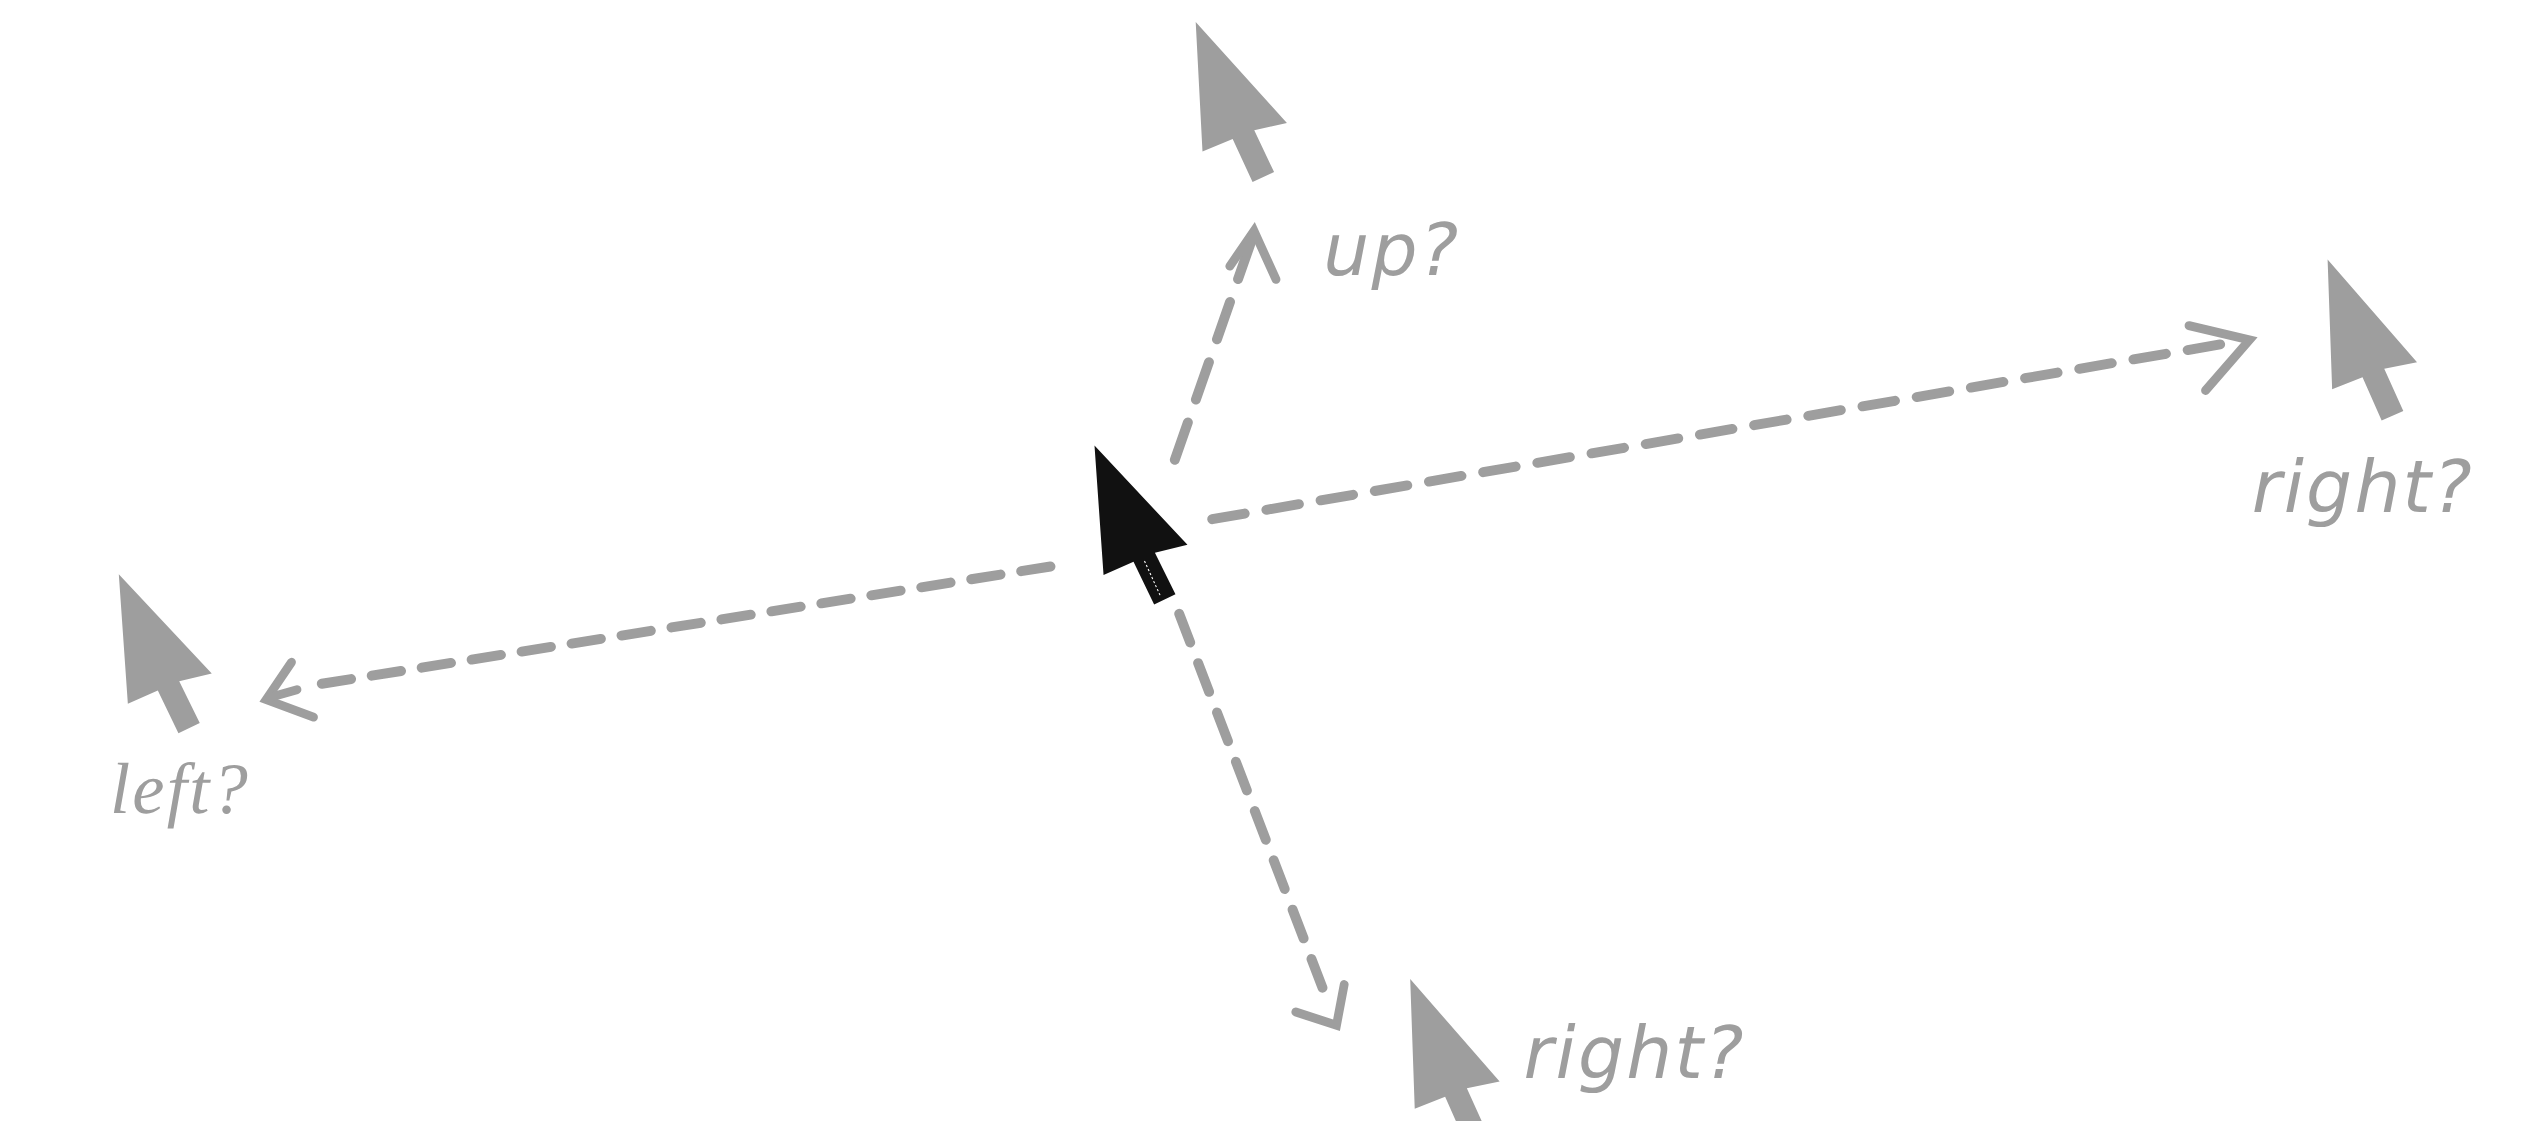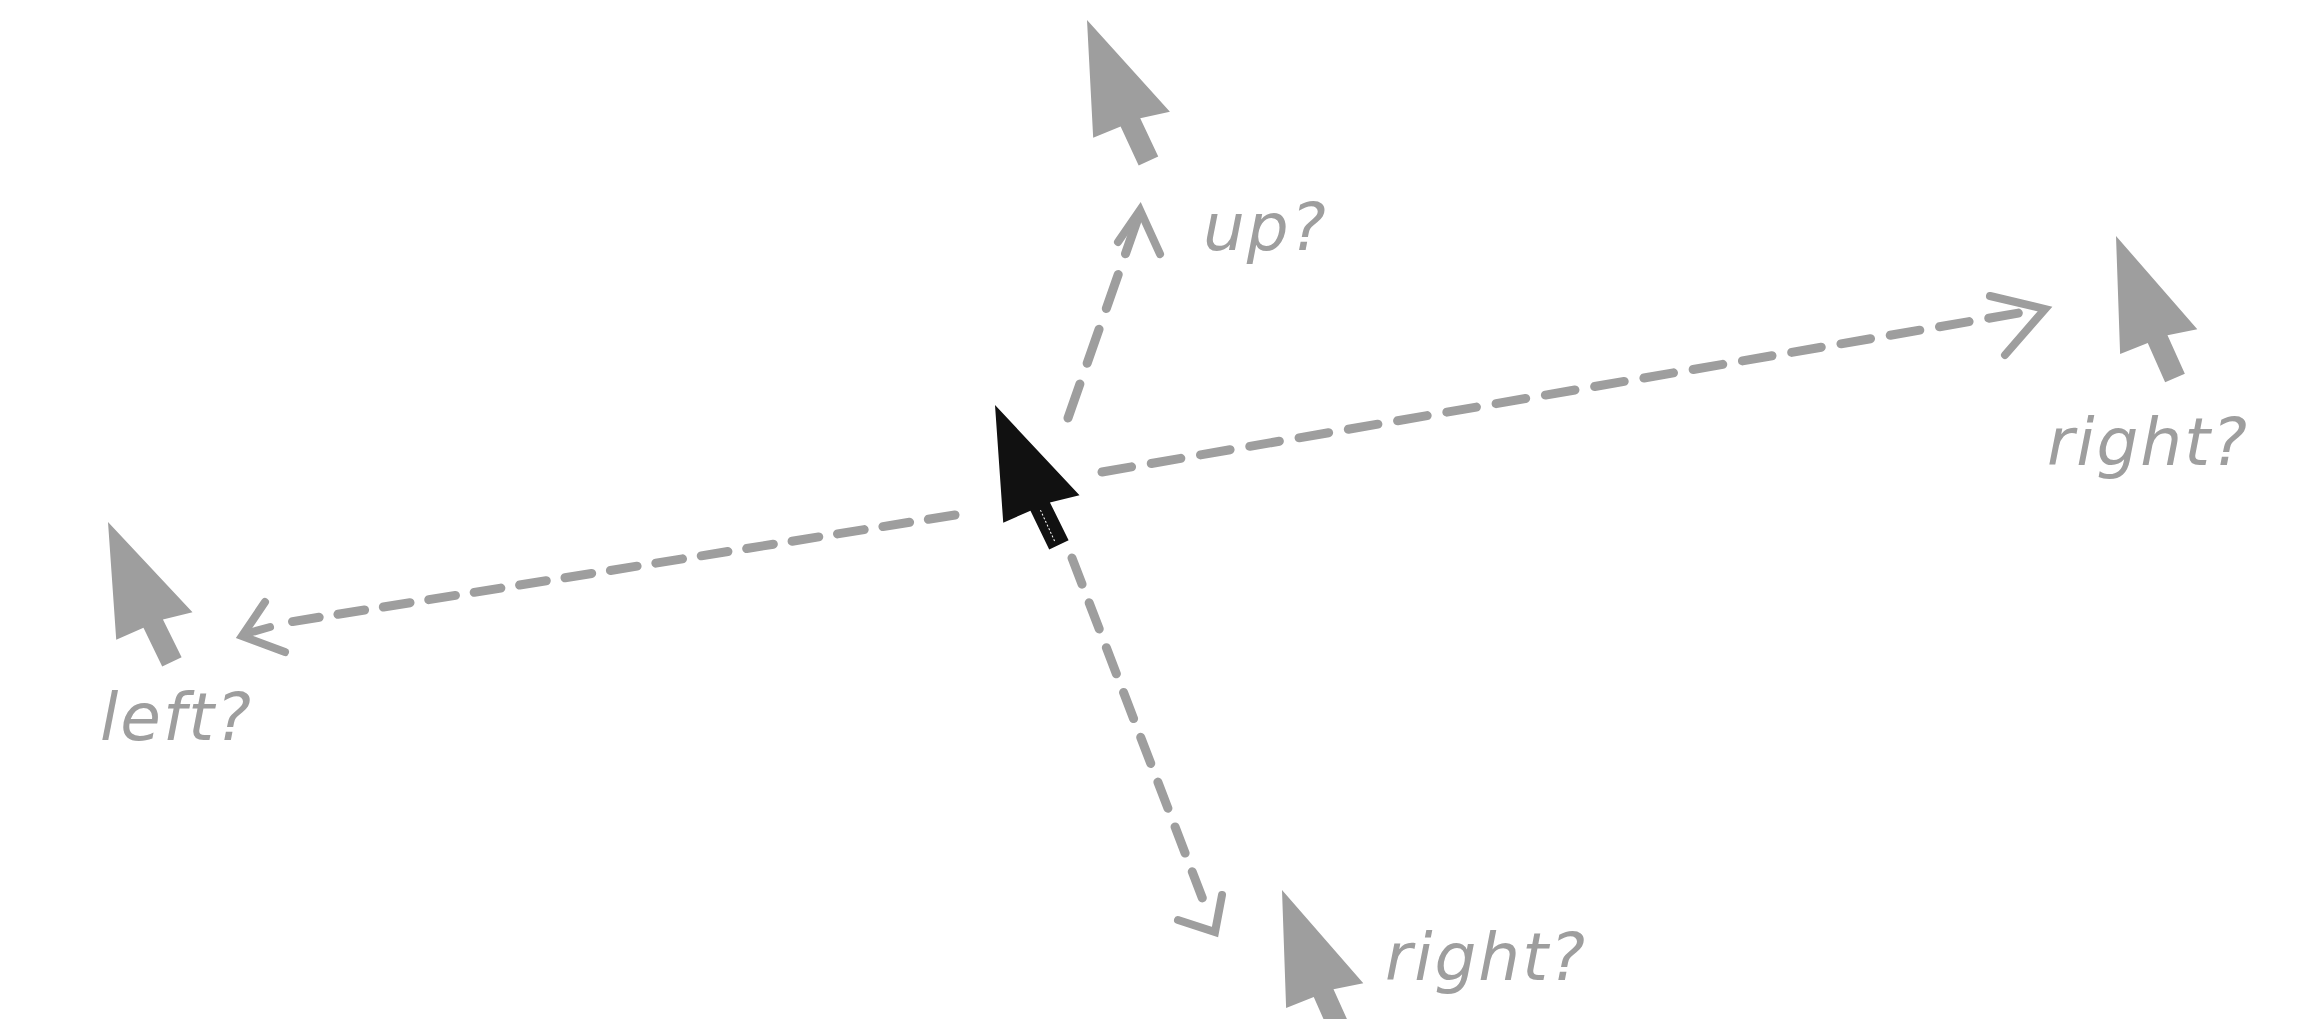--- a/index.html
+++ b/index.html
@@ -53,14 +53,14 @@
   <use href="#cursor-shape" fill="#9e9e9e" transform="translate(1282,890) rotate(-2)"></use>
 
   <g transform="translate(995,405) rotate(-4)">
     <use href="#cursor-shape" fill="#111111"></use>
     <line x1="38" y1="108" x2="50" y2="140" stroke="#ffffff" stroke-width="1" stroke-dasharray="2 2"></line>
   </g>
 </svg>
 
 <div class="label" style="left:1203px; top:195px;">up?</div>
 <div class="label" style="left:2047px; top:410px;">right?</div>
-<div class="label" style="left:100px; top:685px;">left?</div>
+<div class="label" style="left:100px; top:685px;font-family:Liberation Serif, serif;">left?</div>
 <div class="label" style="left:1385px; top:925px;">right?</div>
 
 </body></html>

